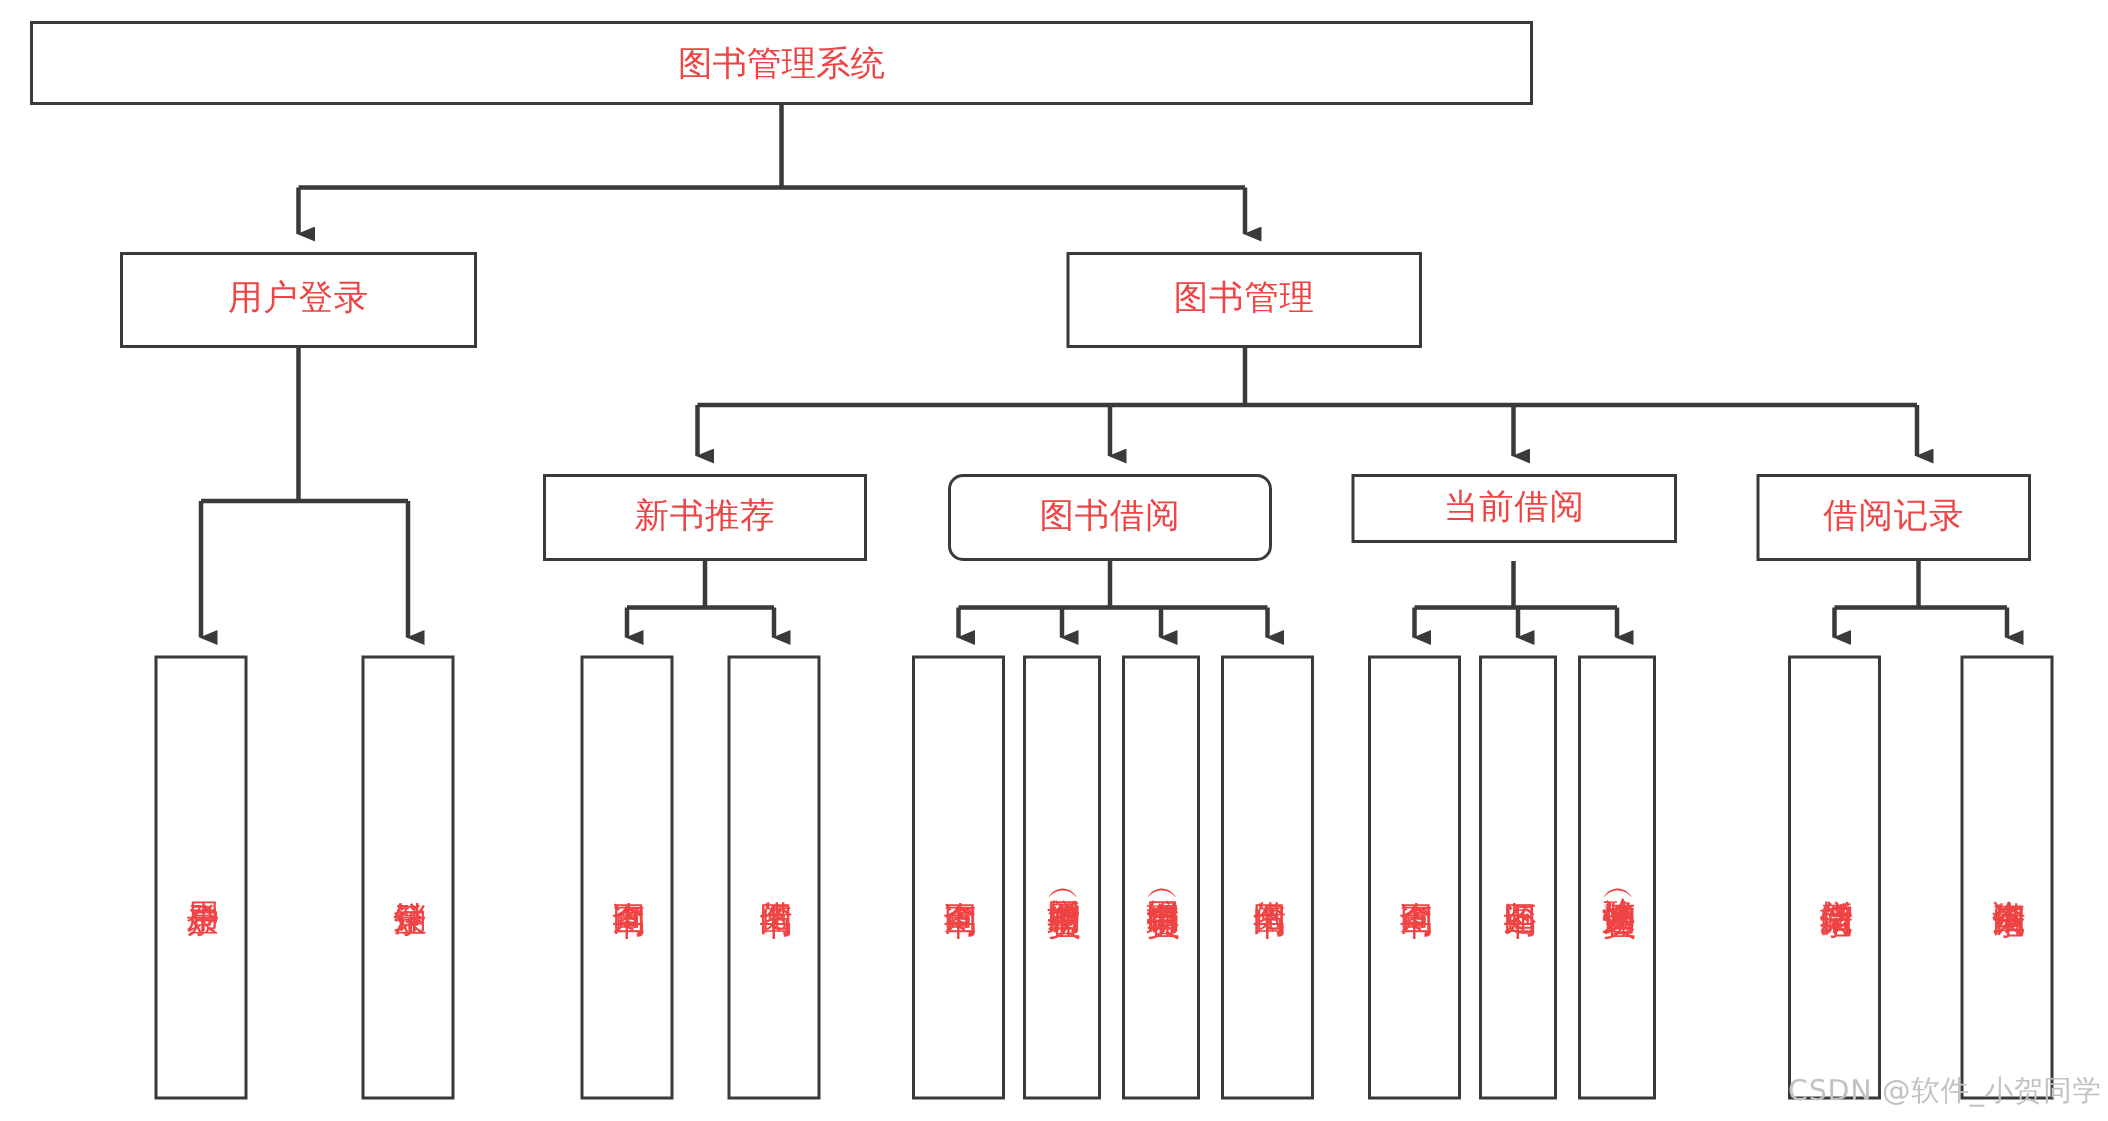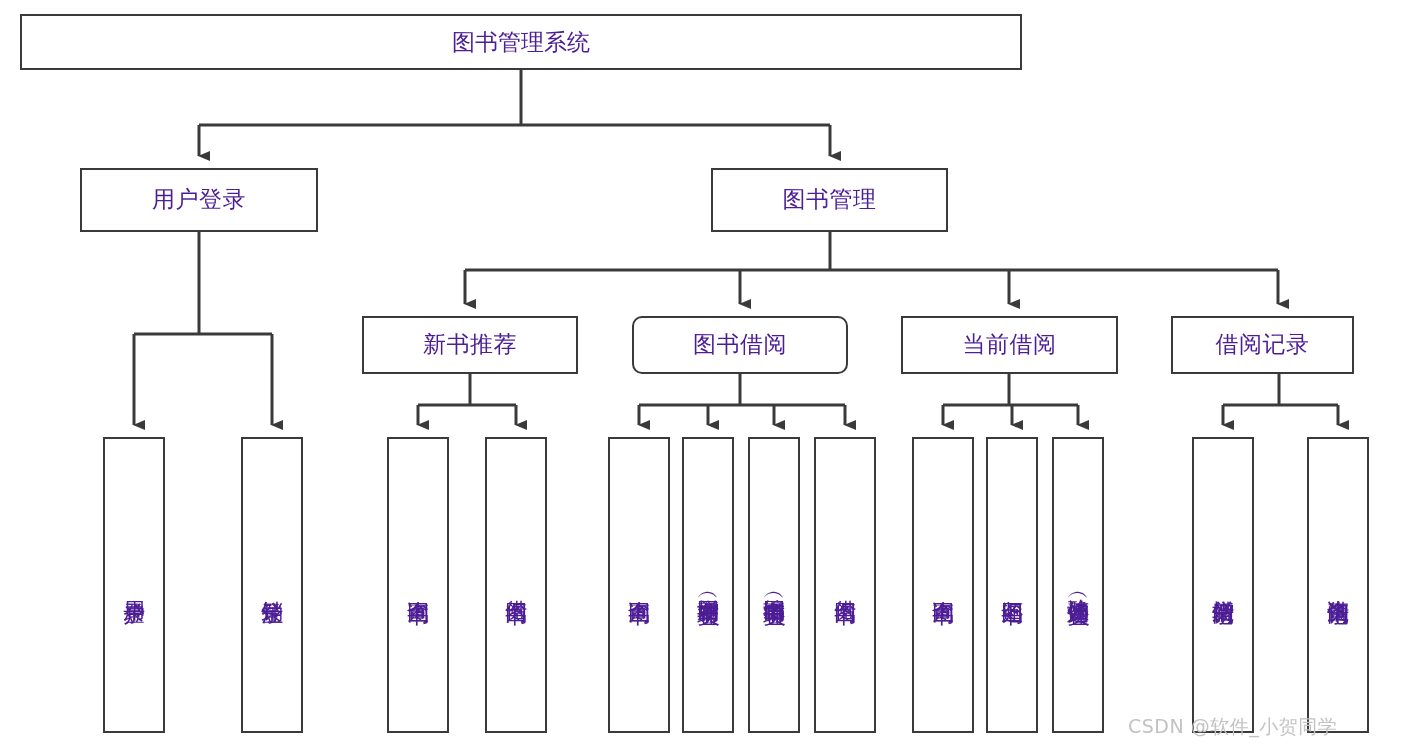--- a/index.html
+++ b/index.html
@@ -25,21 +25,21 @@
     height: 747px;
   }
   .node {
     position: absolute;
     box-sizing: border-box;
     background: #ffffff;
     border: 2px solid #3a3a3a;
     display: flex;
     align-items: center;
     justify-content: center;
-    color: #4c1d95;
+    color: #ef4444;
   }
   .node.horiz {
     font-size: 23px;
     line-height: 1.2;
     letter-spacing: 0.5px;
   }
   .node.root {
     font-size: 23px;
   }
   .node.leaf {
@@ -128,21 +128,21 @@
   <div class="node horiz" style="left:711px; top:168px; width:237px; height:64px;align-items:center;">
     <span>图书管理</span>
   </div>
 
   <div class="node horiz" style="left:362px; top:316px; width:216px; height:58px;text-align:right;">
     <span>新书推荐</span>
   </div>
   <div class="node horiz" style="left:632px; top:316px; width:216px; height:58px;border-radius:10px;">
     <span>图书借阅</span>
   </div>
-  <div class="node horiz" style="left:901px; top:316px; width:217px; height:58px;">
+  <div class="node horiz" style="left:901px; top:316px; width:217px; height:46px;">
     <span>当前借阅</span>
   </div>
   <div class="node horiz" style="left:1171px; top:316px; width:183px; height:58px;">
     <span>借阅记录</span>
   </div>
 
   <div class="node leaf" style="left:103px; top:437px; width:62px; height:296px;">
     <span class="vtext">用户登录</span>
   </div>
   <div class="node leaf" style="left:241px; top:437px; width:62px; height:296px;">
@@ -179,15 +179,15 @@
     <span class="vtext">确认归还（管理员）</span>
   </div>
 
   <div class="node leaf" style="left:1192px; top:437px; width:62px; height:296px;">
     <span class="vtext">新增借阅记录</span>
   </div>
   <div class="node leaf" style="left:1307px; top:437px; width:62px; height:296px;">
     <span class="vtext">查询借阅记录</span>
   </div>
 
-  <div class="watermark" style="left:1128px; top:714px;">CSDN @软件_小贺同学</div>
+  <div class="watermark" style="left:1192px; top:714px;">CSDN @软件_小贺同学</div>
 
 </div>
 
 </body></html>

